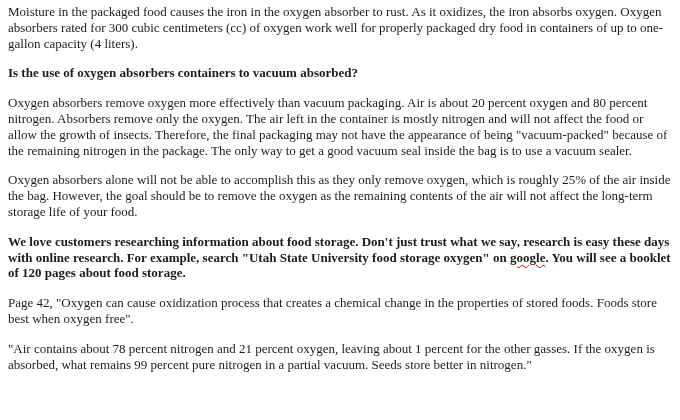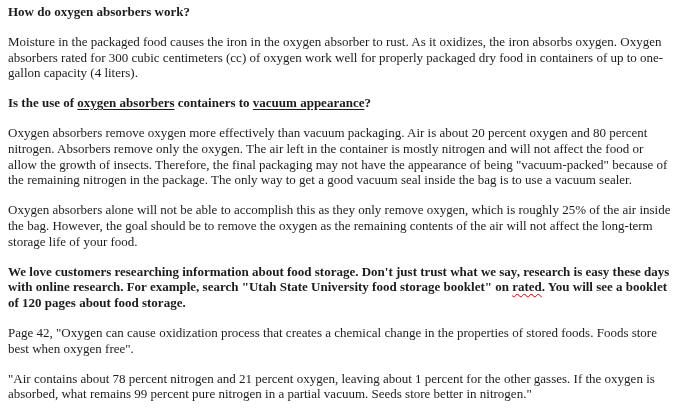--- a/index.html
+++ b/index.html
@@ -17,43 +17,42 @@
     line-height:15.8px;
     overflow:hidden;
   }
   .doc{
     padding:4px 6px 0 8px;
     width:680px;
     height:420px;
   }
   .doc p{ margin:0 0 14px 0; }
   .bold{ font-weight:bold; }
-  .u{ text-decoration:underline; text-underline-offset:2px; }
+  .u{ text-underline-offset:2px; }
   .misspell{
     text-decoration-line:underline;
     text-decoration-style:wavy;
     text-decoration-color:var(--spellcheck);
     text-decoration-thickness:1px;
     text-underline-offset:2px;
   }
 </style>
 </head>
 <body>
 
 <div class="doc">
 
-  <p class="bold">How do oxygen absorbers work?</p>
 
   <p>Moisture in the packaged food causes the iron in the oxygen absorber to rust. As it oxidizes, the iron absorbs oxygen. Oxygen absorbers rated for 300 cubic centimeters (cc) of oxygen work well for properly packaged dry food in containers of up to one-gallon capacity (4 liters).</p>
 
-  <p class="bold"><span>Is the use of </span><span class="u">oxygen absorbers</span><span> containers to </span><span class="u">vacuum appearance</span><span>?</span></p>
+  <p class="bold"><span>Is the use of </span><span class="u">oxygen absorbers</span><span> containers to </span><span class="u">vacuum absorbed</span><span>?</span></p>
 
   <p>Oxygen absorbers remove oxygen more effectively than vacuum packaging. Air is about 20 percent oxygen and 80 percent nitrogen. Absorbers remove only the oxygen. The air left in the container is mostly nitrogen and will not affect the food or allow the growth of insects. Therefore, the final packaging may not have the appearance of being "vacuum-packed" because of the remaining nitrogen in the package. The only way to get a good vacuum seal inside the bag is to use a vacuum sealer.</p>
 
   <p>Oxygen absorbers alone will not be able to accomplish this as they only remove oxygen, which is roughly 25% of the air inside the bag. However, the goal should be to remove the oxygen as the remaining contents of the air will not affect the long-term storage life of your food.</p>
 
-  <p class="bold"><span>We love customers researching information about food storage. Don't just trust what we say, research is easy these days with online research. For example, search "Utah State University food storage booklet" on </span><span class="misspell">rated</span><span>. You will see a booklet of 120 pages about food storage.</span></p>
+  <p class="bold"><span>We love customers researching information about food storage. Don't just trust what we say, research is easy these days with online research. For example, search "Utah State University food storage oxygen" on </span><span class="misspell">google</span><span>. You will see a booklet of 120 pages about food storage.</span></p>
 
   <p>Page 42, "Oxygen can cause oxidization process that creates a chemical change in the properties of stored foods. Foods store best when oxygen free".</p>
 
   <p>"Air contains about 78 percent nitrogen and 21 percent oxygen, leaving about 1 percent for the other gasses. If the oxygen is absorbed, what remains 99 percent pure nitrogen in a partial vacuum. Seeds store better in nitrogen."</p>
 
 </div>
 
 </body></html>

